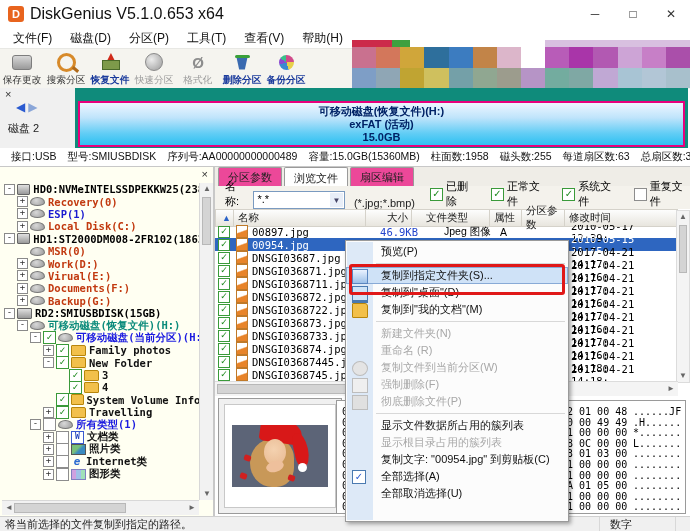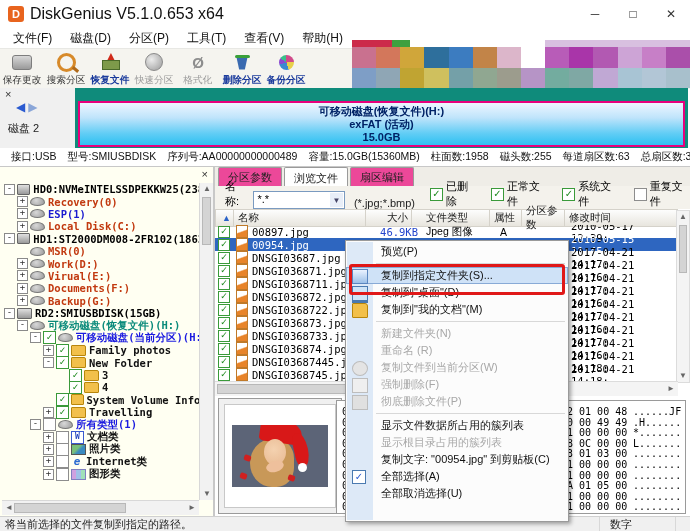--- a/index.html
+++ b/index.html
@@ -119,21 +119,21 @@
   .hc{border-right:1px solid #d5d2ca;height:100%;display:flex;align-items:center;padding-left:4px;box-sizing:border-box;}
   .h-sort{width:18px;justify-content:center;color:#2a62c8;font-size:9px;}
   .h-name{width:132px;} .h-size{width:46px;justify-content:flex-end;padding-right:3px;}
   .h-type{width:78px;padding-left:14px;} .h-attr{width:32px;} .h-short{width:43px;} .h-mod{flex:1;}
   .rows{position:absolute;top:59px;left:0;right:12px;height:156px;overflow:hidden;}
   .frow{display:flex;align-items:center;height:13px;font-size:10.5px;}
   .frow .cb{flex:0 0 10px;height:10px;margin-left:3px;font-size:9px;line-height:9px;}
   .ficon{flex:0 0 10px;height:11px;margin-left:4px;background:linear-gradient(160deg,#fff 45%,#e8842a 55%);border:1px solid #c07a2a;}
   .c-fname{width:126px;padding-left:4px;overflow:hidden;white-space:nowrap;}
   .c-size{width:40px;text-align:right;color:#2244cc;}
-  .c-type{width:78px;padding-left:8px;box-sizing:border-box;}
+  .c-type{width:78px;padding-left:26px;box-sizing:border-box;}
   .c-attr{width:32px;padding-left:4px;box-sizing:border-box;}
   .c-short{width:43px;}
   .c-mod{flex:1;}
   .frow.sel{background:#2e66c0;color:#fff;}
   .frow.sel .c-size{color:#fff;}
   .rp-vsb{position:absolute;right:0;top:44px;width:12px;height:171px;background:#f4f4f4;border:1px solid #dcdcdc;}
   .rp-hsb{position:absolute;left:0;right:12px;top:215px;height:14px;background:#f4f4f4;border-top:1px solid #dcdcdc;}
   
   .preview{position:absolute;left:3px;top:232px;width:122px;height:114px;border:1px solid #9a9a9a;background:#f0f0f0;}
   .pv-matte{position:absolute;left:5px;top:5px;right:5px;bottom:5px;background:#fff;border:1px solid #c8c8c8;}

